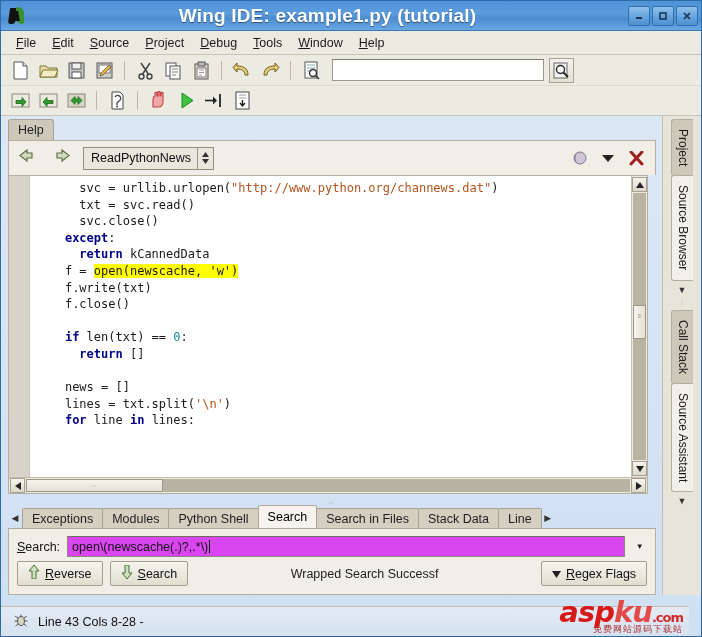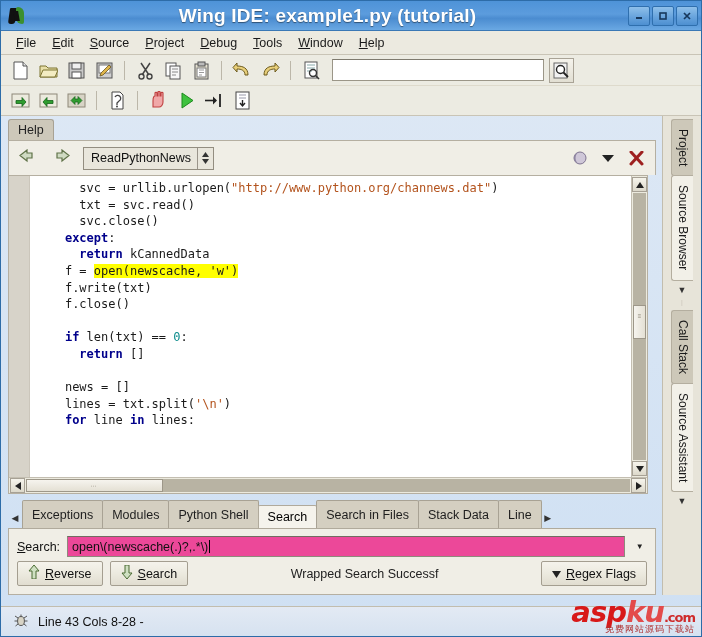--- a/index.html
+++ b/index.html
@@ -245,41 +245,41 @@
   }
   .btabs {
     height: 23px; display: flex; align-items: flex-end; gap: 0px;
   }
   .btab-scroll {
     width: 14px; height: 20px;
     display: flex; align-items: center; justify-content: center;
     font-size: 9px; color: #333;
   }
   .btab {
-    height: 28px; padding: 0 9px;
+    height: 20px; padding: 0 9px;
     display: flex; align-items: center;
     font-size: 12.5px; color: #1e1e1e;
     background: #d4cfc1;
     border: 1px solid #a8a294; border-bottom: none;
     border-radius: 2px 2px 0 0;
     margin-right: -1px;
   }
   .btab.active {
     background: #f5f3ec; height: 23px; color: #000;
     border-color: #b0aa9c;
   }
   .bpanel-body {
     border: 1px solid #b5afa1; border-top: 1px solid #b0aa9c;
     background: #f0eee6;
     padding: 7px 8px 8px 8px;
   }
   .srow { display: flex; align-items: center; gap: 7px; }
   .slabel { font-size: 12.5px; color: #111; }
   .sfield {
-    flex: 1; height: 21px; background: #ec4899;
+    flex: 1; height: 21px; background: #d946ef;
     border: 1px solid #8e897c; border-top-color: #706c60;
     display: flex; align-items: center;
     padding: 8px 4px;
     font-size: 12.5px; color: #111;
     font-family: "Liberation Sans", sans-serif;
   }
   .caret {
     display: inline-block; width: 1px; height: 13px;
     background: #000; margin-left: 1px;
   }
@@ -336,21 +336,21 @@
   }
   .rtab.active { background: #cdc8b9; }
   .rtab.light { background: #f2f0e8; }
   .rail-arrow {
     font-size: 9px; color: #333; margin: 5px 0 3px 0;
   }
   .rail-grip { font-size: 6px; color: #8d8778; writing-mode: vertical-rl; letter-spacing: 2px; margin: 2px 0; }
 
   
   .statusbar {
-    position: absolute; left: 0; right: 0; bottom: 0;
+    position: absolute; left: 0; right: 12px; bottom: 0;
     height: 30px;
     border-top: 1px solid #c2bdae;
     display: flex; align-items: center;
     padding-left: 12px; gap: 9px;
     background: linear-gradient(to bottom,#e3eaf4,#d6e2f0);
   }
   .status-line { font-size: 12.5px; color: #111; }
   .watermark {
     position: absolute; right: 6px; bottom: 2px;
     text-align: right; line-height: 1;

